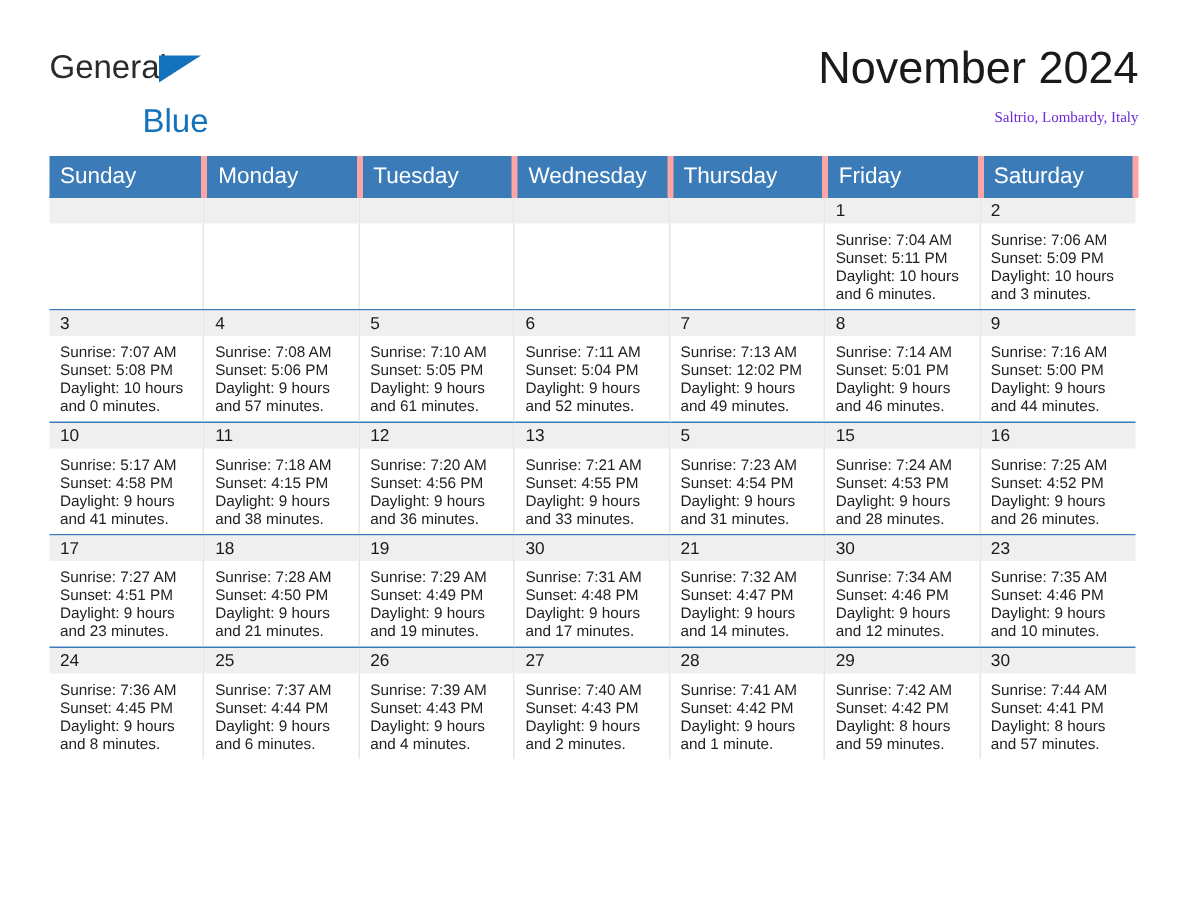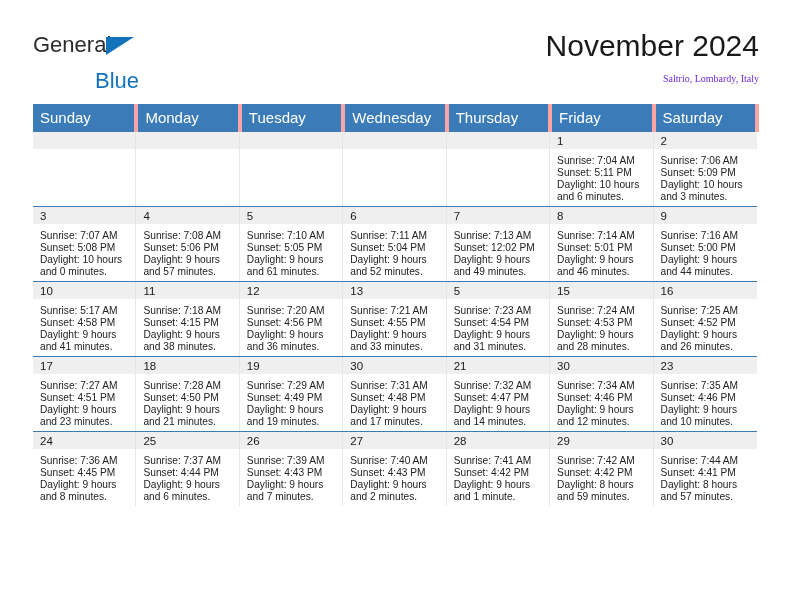--- a/index.html
+++ b/index.html
@@ -473,21 +473,21 @@
               </div>
             </div>
           </td>
           <td>
             <div class="daycell">
               <div class="datestrip">26</div>
               <div class="info">
                 <div>Sunrise: 7:39 AM</div>
                 <div>Sunset: 4:43 PM</div>
                 <div>Daylight: 9 hours</div>
-                <div>and 7 minutes.</div>
+                <div>and 4 minutes.</div>
               </div>
             </div>
           </td>
           <td>
             <div class="daycell">
               <div class="datestrip">27</div>
               <div class="info">
                 <div>Sunrise: 7:40 AM</div>
                 <div>Sunset: 4:43 PM</div>
                 <div>Daylight: 9 hours</div>

